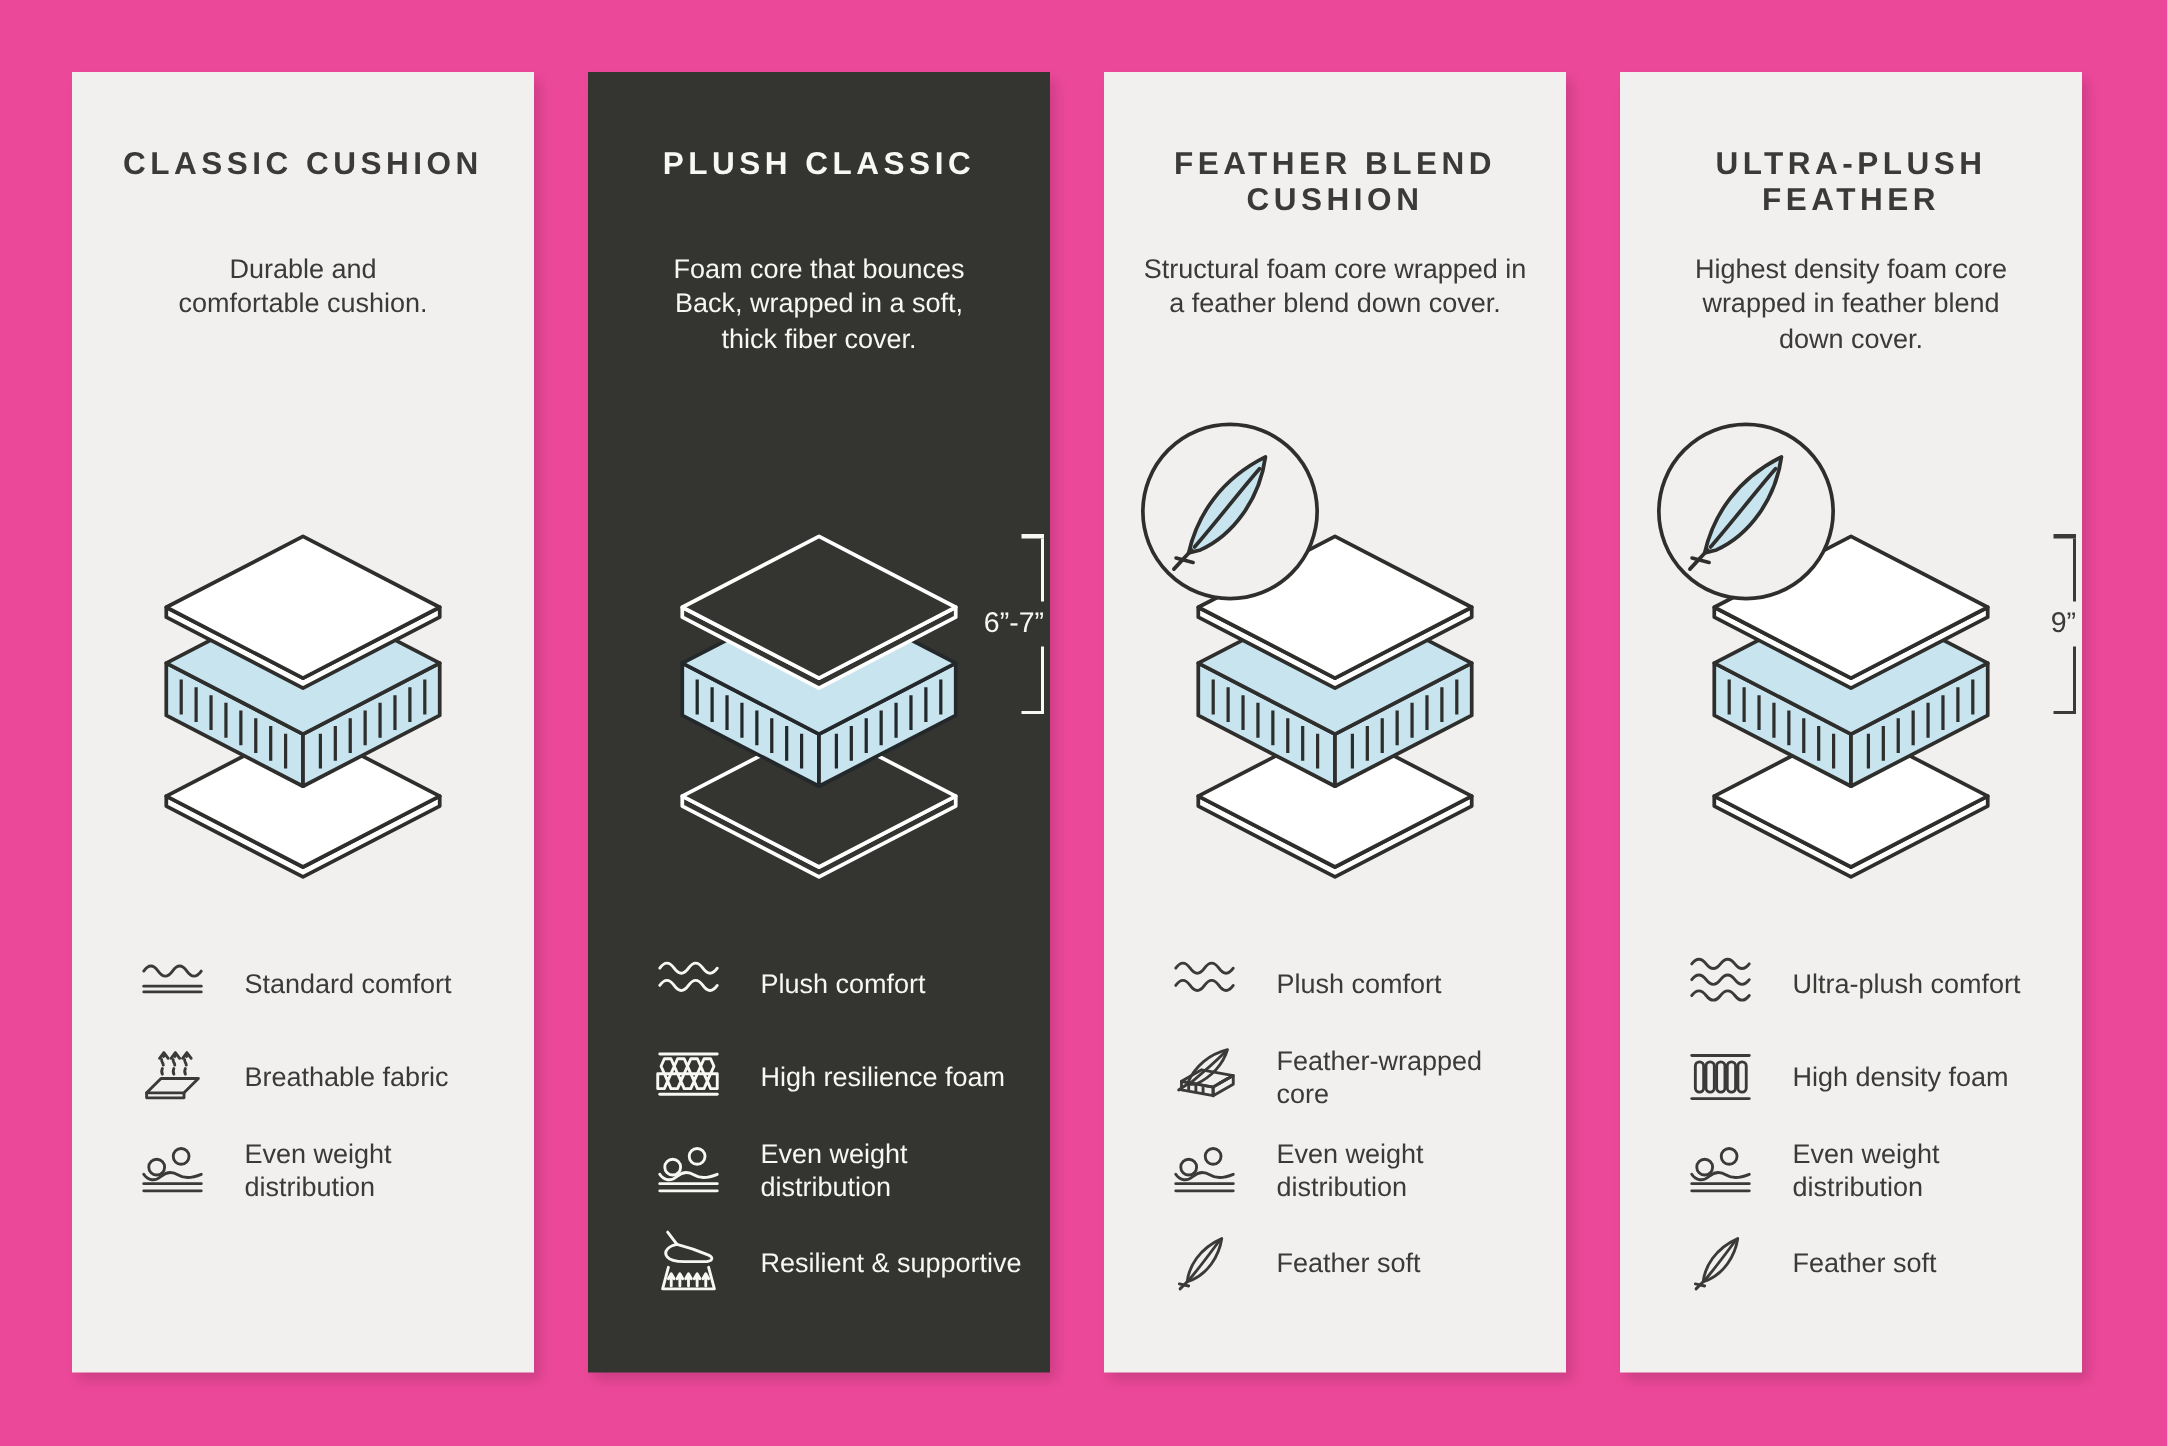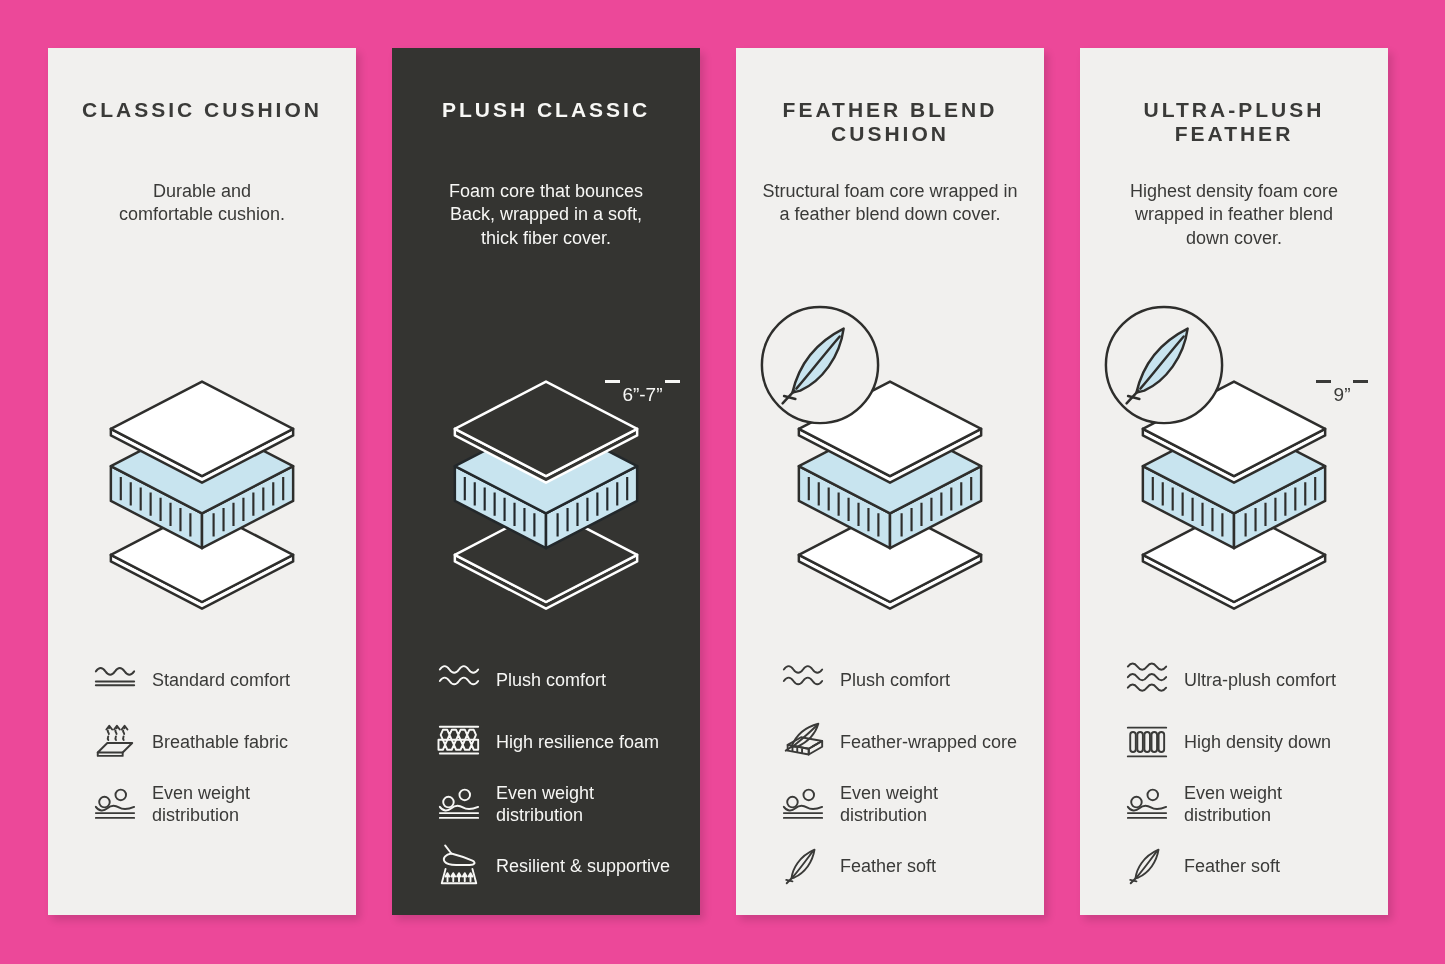--- a/index.html
+++ b/index.html
@@ -12,41 +12,41 @@
     padding-top:50px;
     --bg:#f1f0ee; --text:#3a3a38; --line:#2e2e2c; --slab:#ffffff; --foamline:#2e2e2c;
   }
   .card.dark{--bg:#343431;--text:#f7f7f5;--line:#ffffff;--slab:#343431;--foamline:#23282b;}
   .card-title{
     margin:0;height:66px;box-sizing:border-box;
     font-size:21px;font-weight:bold;letter-spacing:3px;
     text-align:center;line-height:1.15;white-space:pre-line;
   }
   .card-desc{
-    margin:16px auto;height:116px;box-sizing:border-box;max-width:272px;
+    margin:4px auto;height:116px;box-sizing:border-box;max-width:272px;
     font-size:18px;line-height:1.3;text-align:center;white-space:pre-line;
   }
   .illus{position:relative;height:300px;display:flex;justify-content:center;align-items:flex-end;padding-bottom:44px;box-sizing:content-box;}
   .cushion{display:block;}
   .slab{fill:var(--slab);stroke:var(--line);stroke-width:3;stroke-linejoin:round;}
   .foam{fill:#c8e4ef;stroke:var(--foamline);stroke-width:3;stroke-linejoin:round;}
   .hatch{fill:none;stroke:var(--foamline);stroke-width:2.6;}
   .badge{position:absolute;left:20px;top:-10px;}
   .badge-circle{fill:var(--bg);stroke:var(--line);stroke-width:2.5;}
   .feather-fill{fill:#c8e4ef;stroke:#2e2e2c;stroke-width:2.5;stroke-linejoin:round;}
   .feather-line{fill:none;stroke:#2e2e2c;stroke-width:2.5;stroke-linecap:round;}
-  .dim{position:absolute;right:20px;top:68px;height:120px;display:flex;flex-direction:row;align-items:flex-start;color:var(--text);}
+  .dim{position:absolute;right:4px;top:68px;height:120px;display:flex;flex-direction:column;align-items:flex-end;color:var(--text);}
   .dim-cap{width:15px;height:2.5px;background:currentColor;}
   .dim-line{width:2.5px;flex:1;background:currentColor;}
   .dim-label{font-size:19px;padding:4px 0;white-space:nowrap;}
   .features{padding:0 16px 0 38px;}
   .feature{display:flex;align-items:center;min-height:48px;margin-bottom:14px;}
   .f-icon{width:58px;flex-shrink:0;display:flex;justify-content:center;}
   .f-icon svg{stroke:currentColor;fill:none;stroke-width:2;stroke-linecap:round;stroke-linejoin:round;}
-  .f-label{margin-left:8px;font-size:18px;line-height:1.25;}
+  .f-label{margin-left:19px;font-size:18px;line-height:1.25;}
 </style>
 </head>
 <body>
 
 <div class="page">
 <div class="grid">
 
   <section class="card">
     <h2 class="card-title">CLASSIC CUSHION</h2>
     <p class="card-desc">Durable and
@@ -329,21 +329,21 @@
           <svg viewBox="0 0 48 48" width="52" height="46">
             <path d="M4 9 H44"></path>
                 <path d="M4 39 H44"></path>
             <rect x="6.5" y="13.5" width="5.8" height="21" rx="2.9"></rect>
             <rect x="13.9" y="13.5" width="5.8" height="21" rx="2.9"></rect>
             <rect x="21.3" y="13.5" width="5.8" height="21" rx="2.9"></rect>
             <rect x="28.7" y="13.5" width="5.8" height="21" rx="2.9"></rect>
             <rect x="36.1" y="13.5" width="5.8" height="21" rx="2.9"></rect>
           </svg>
         </span>
-        <span class="f-label">High density down</span>
+        <span class="f-label">High density foam</span>
       </div>
       <div class="feature">
         <span class="f-icon">
           <svg viewBox="0 0 48 48" width="52" height="46">
                 <circle cx="13" cy="22" r="5.5"></circle>
                 <circle cx="30" cy="14.5" r="5.5"></circle>
                 <path d="M4 27 c3 4.5 8 5 12 1.5 c4 -3.5 8 -3.5 12 -1 c4 2.5 10 2 16 -0.5"></path>
                 <path d="M4 33.5 H44"></path>
                 <path d="M4 38.5 H44"></path>
               </svg>

